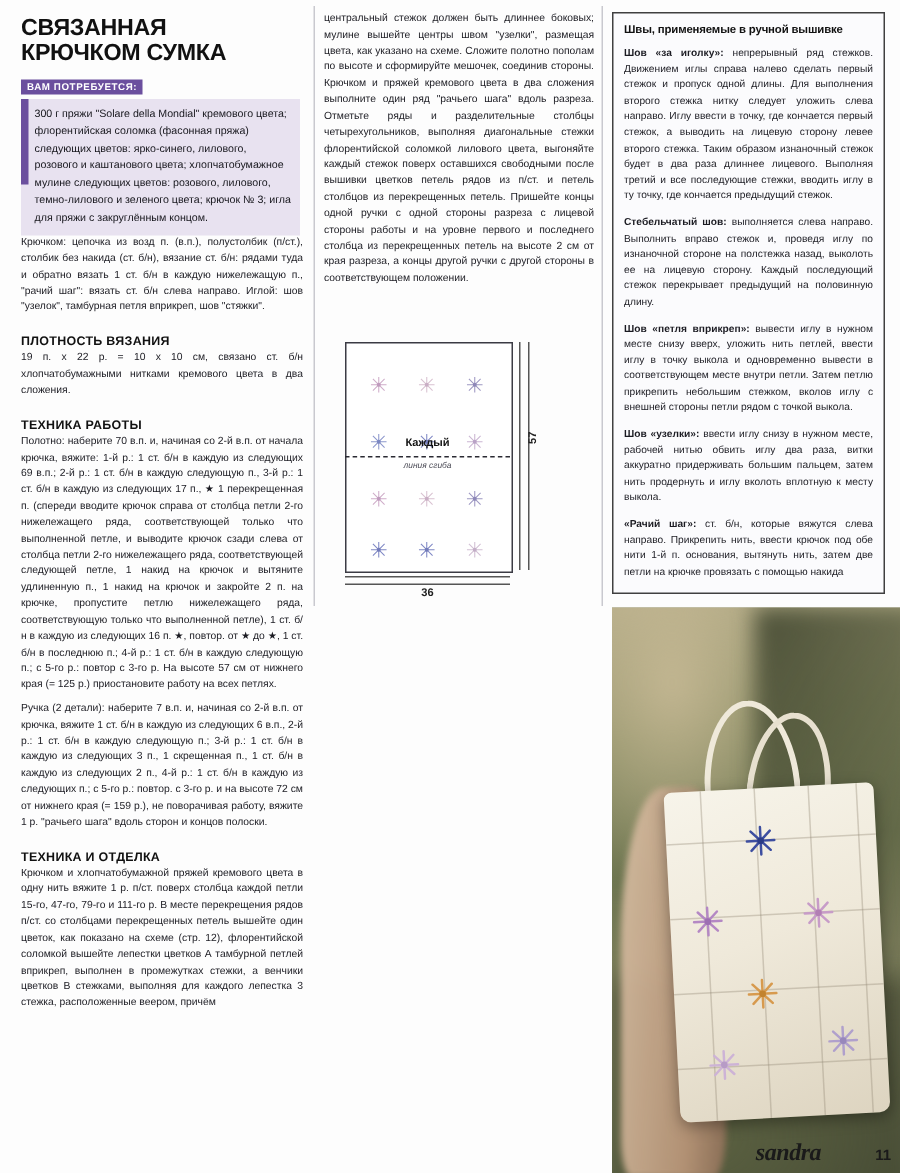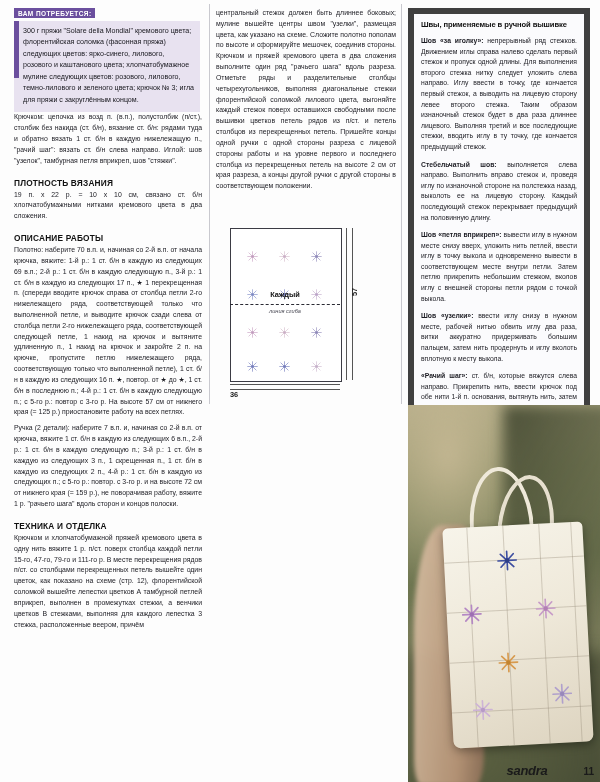--- a/index.html
+++ b/index.html
@@ -185,32 +185,32 @@
     left: 8px; top: 174px;
     width: 110px;
     border-top: 1px solid #555;
     border-bottom: 1px solid #555;
     height: 4px;
   }
   .dim-h-label {
     position: absolute;
     left: 8px; top: 180px;
     width: 110px;
-    text-align: left;
+    text-align: center;
     font-size: 7.4px;
     font-weight: bold;
     color: #222;
   }
 
   
   .stitch-box {
     margin: 8px 0 0 0;
     width: 182px;
     box-sizing: border-box;
-    border: 6px solid #404040;
+    border: 1px solid #404040;
     background: #fbfbfd;
     padding: 6px 7px 8px 7px;
   }
   .stitch-title {
     font-size: 7.6px;
     font-weight: bold;
     color: #111;
     margin: 0 0 7px 0;
     letter-spacing: -0.1px;
   }
@@ -310,61 +310,62 @@
   .footer {
     position: absolute;
     right: 6px;
     bottom: 4px;
     display: flex;
     align-items: baseline;
     gap: 5px;
     z-index: 5;
   }
   .brand {
-    font-family: Liberation Sans, sans-serif;
+    font-family: Liberation Serif, serif;
     font-style: italic;
     font-weight: bold;
-    font-size: 13px;
+    font-size: 16px;
     color: #1a1a1a;
     letter-spacing: -0.3px;
   }
   .pagenum {
     font-size: 10px;
     font-weight: bold;
     color: #1a1a1a;
     margin-left: 31px;
   }
 </style>
 </head>
 <body>
 
 <div class="page">
 
   <div class="col-sep sep-a"></div>
   <div class="col-sep sep-b"></div>
 
   <div class="col col-left">
 
+    <div class="title">СВЯЗАННАЯ КРЮЧКОМ СУМКА</div>
 
     <div class="needs-badge">ВАМ ПОТРЕБУЕТСЯ:</div>
 
     <div class="needs-box">
       <p>300 г пряжи "Solare della Mondial" кремового цвета; флорентийская соломка (фасонная пряжа) следующих цветов: ярко-синего, лилового, розового и каштанового цвета; хлопчатобумажное мулине следующих цветов: розового, лилового, темно-лилового и зеленого цвета; крючок № 3; игла для пряжи с закруглённым концом.</p>
     </div>
 
     <div class="body-txt">
       <p>Крючком: цепочка из возд п. (в.п.), полустолбик (п/ст.), столбик без накида (ст. б/н), вязание ст. б/н: рядами туда и обратно вязать 1 ст. б/н в каждую нижележащую п., "рачий шаг": вязать ст. б/н слева направо. Иглой: шов "узелок", тамбурная петля вприкреп, шов "стяжки".</p>
     </div>
 
     <h3 class="sec">ПЛОТНОСТЬ ВЯЗАНИЯ</h3>
     <div class="body-txt">
       <p>19 п. х 22 р. = 10 х 10 см, связано ст. б/н хлопчатобумажными нитками кремового цвета в два сложения.</p>
     </div>
 
-    <h3 class="sec">ОПИСАНИЕ РАБОТЫ</h3>
+    <h3 class="sec">ТЕХНИКА РАБОТЫ</h3>
     <div class="body-txt">
       <p>Полотно: наберите 70 в.п. и, начиная со 2-й в.п. от начала крючка, вяжите: 1-й р.: 1 ст. б/н в каждую из следующих 69 в.п.; 2-й р.: 1 ст. б/н в каждую следующую п., 3-й р.: 1 ст. б/н в каждую из следующих 17 п., ★ 1 перекрещенная п. (спереди вводите крючок справа от столбца петли 2-го нижележащего ряда, соответствующей только что выполненной петле, и выводите крючок сзади слева от столбца петли 2-го нижележащего ряда, соответствующей следующей петле, 1 накид на крючок и вытяните удлиненную п., 1 накид на крючок и закройте 2 п. на крючке, пропустите петлю нижележащего ряда, соответствующую только что выполненной петле), 1 ст. б/н в каждую из следующих 16 п. ★, повтор. от ★ до ★, 1 ст. б/н в последнюю п.; 4-й р.: 1 ст. б/н в каждую следующую п.; с 5-го р.: повтор с 3-го р. На высоте 57 см от нижнего края (= 125 р.) приостановите работу на всех петлях.</p>
       <p>Ручка (2 детали): наберите 7 в.п. и, начиная со 2-й в.п. от крючка, вяжите 1 ст. б/н в каждую из следующих 6 в.п., 2-й р.: 1 ст. б/н в каждую следующую п.; 3-й р.: 1 ст. б/н в каждую из следующих 3 п., 1 скрещенная п., 1 ст. б/н в каждую из следующих 2 п., 4-й р.: 1 ст. б/н в каждую из следующих п.; с 5-го р.: повтор. с 3-го р. и на высоте 72 см от нижнего края (= 159 р.), не поворачивая работу, вяжите 1 р. "рачьего шага" вдоль сторон и концов полоски.</p>
     </div>
 
     <h3 class="sec">ТЕХНИКА И ОТДЕЛКА</h3>
     <div class="body-txt">
       <p>Крючком и хлопчатобумажной пряжей кремового цвета в одну нить вяжите 1 р. п/ст. поверх столбца каждой петли 15-го, 47-го, 79-го и 111-го р. В месте перекрещения рядов п/ст. со столбцами перекрещенных петель вышейте один цветок, как показано на схеме (стр. 12), флорентийской соломкой вышейте лепестки цветков А тамбурной петлей вприкреп, выполнен в промежутках стежки, а венчики цветков В стежками, выполняя для каждого лепестка 3 стежка, расположенные веером, причём</p>
     </div>
 

